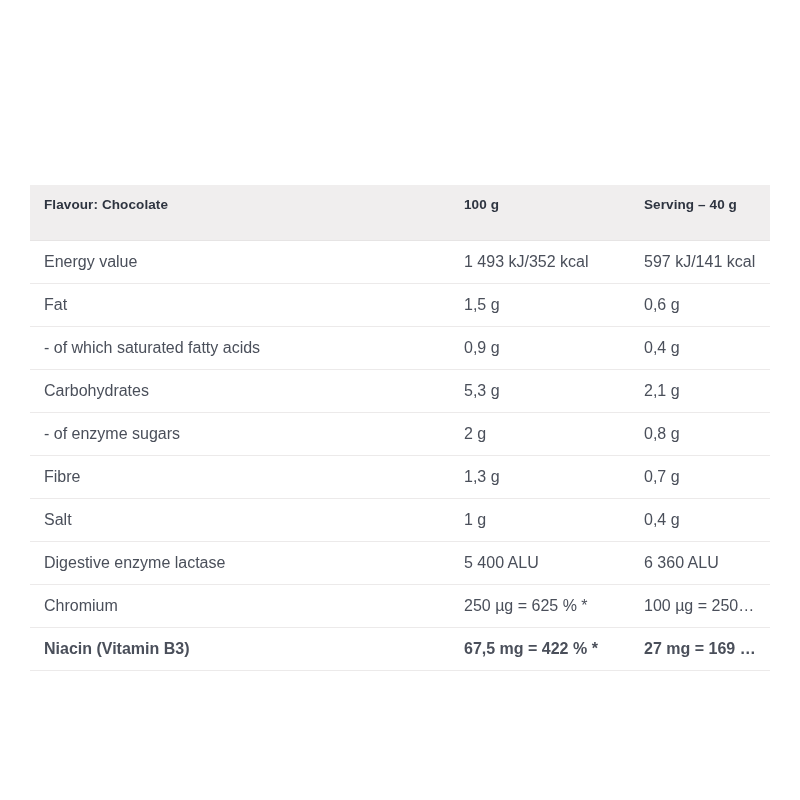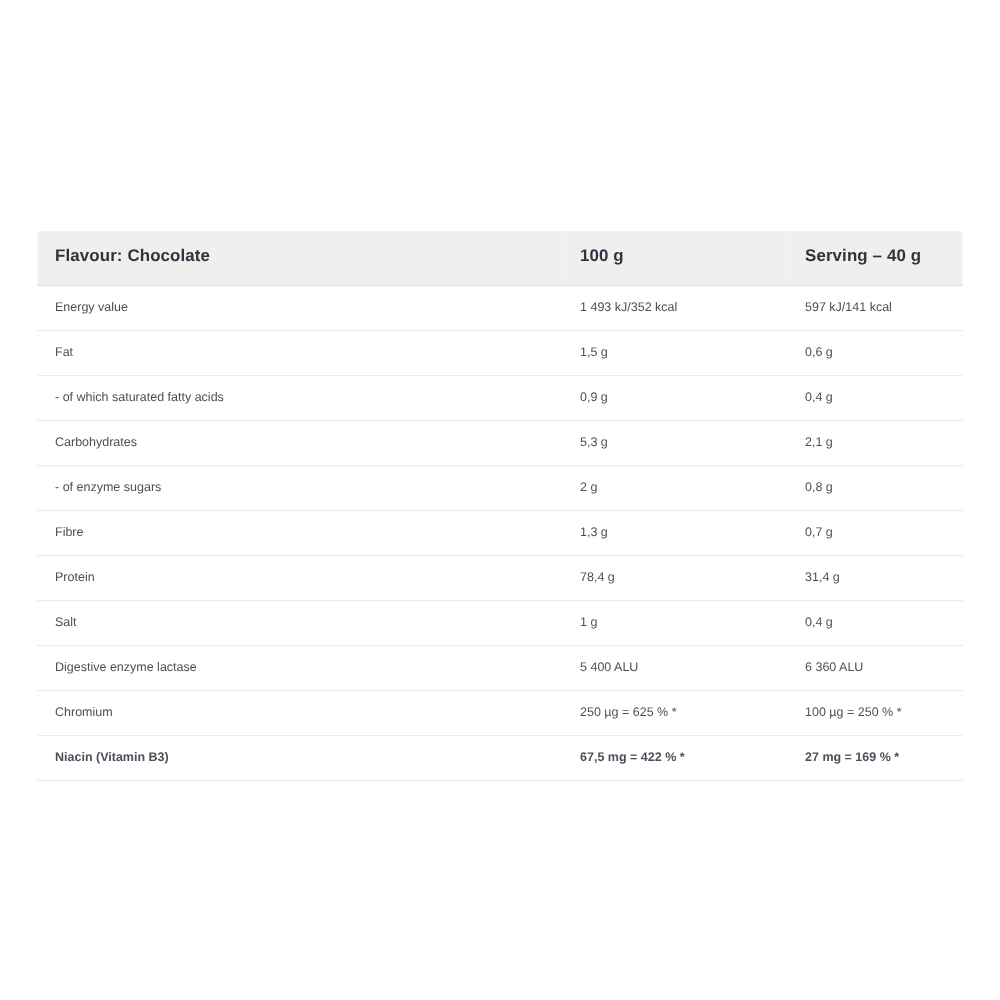--- a/index.html
+++ b/index.html
@@ -34,26 +34,26 @@
   table.nutrition col.c0 { width: 420px; }
   table.nutrition col.c1 { width: 180px; }
   table.nutrition col.c2 { width: 140px; }
 
   table.nutrition thead th {
     background: #f0eeee;
     text-align: left;
     font-size: 13.5px;
     font-weight: bold;
     color: #2e3440;
-    padding: 12px 14px 16px 14px;
+    padding: 12px 14px 28px 14px;
     border: none;
     letter-spacing: 0.1px;
   }
   table.nutrition tbody td {
-    font-size: 10px;
+    font-size: 16px;
     font-weight: normal;
     color: #4a4f5a;
     padding: 12px 14px 12px 14px;
     border-top: 1px solid #eceaea;
     background: #ffffff;
     white-space: nowrap;
     overflow: hidden;
     text-overflow: ellipsis;
   }
   table.nutrition tbody tr:first-child td {
@@ -113,25 +113,20 @@
           <td class="label-cell">- of enzyme sugars</td>
           <td class="val-cell">2 g</td>
           <td class="val-cell">0,8 g</td>
         </tr>
         <tr>
           <td class="label-cell">Fibre</td>
           <td class="val-cell">1,3 g</td>
           <td class="val-cell">0,7 g</td>
         </tr>
         <tr>
-          <td class="label-cell">Protein</td>
-          <td class="val-cell">78,4 g</td>
-          <td class="val-cell">31,4 g</td>
-        </tr>
-        <tr>
           <td class="label-cell">Salt</td>
           <td class="val-cell">1 g</td>
           <td class="val-cell">0,4 g</td>
         </tr>
         <tr>
           <td class="label-cell">Digestive enzyme lactase</td>
           <td class="val-cell">5 400 ALU</td>
           <td class="val-cell">6 360 ALU</td>
         </tr>
         <tr>

